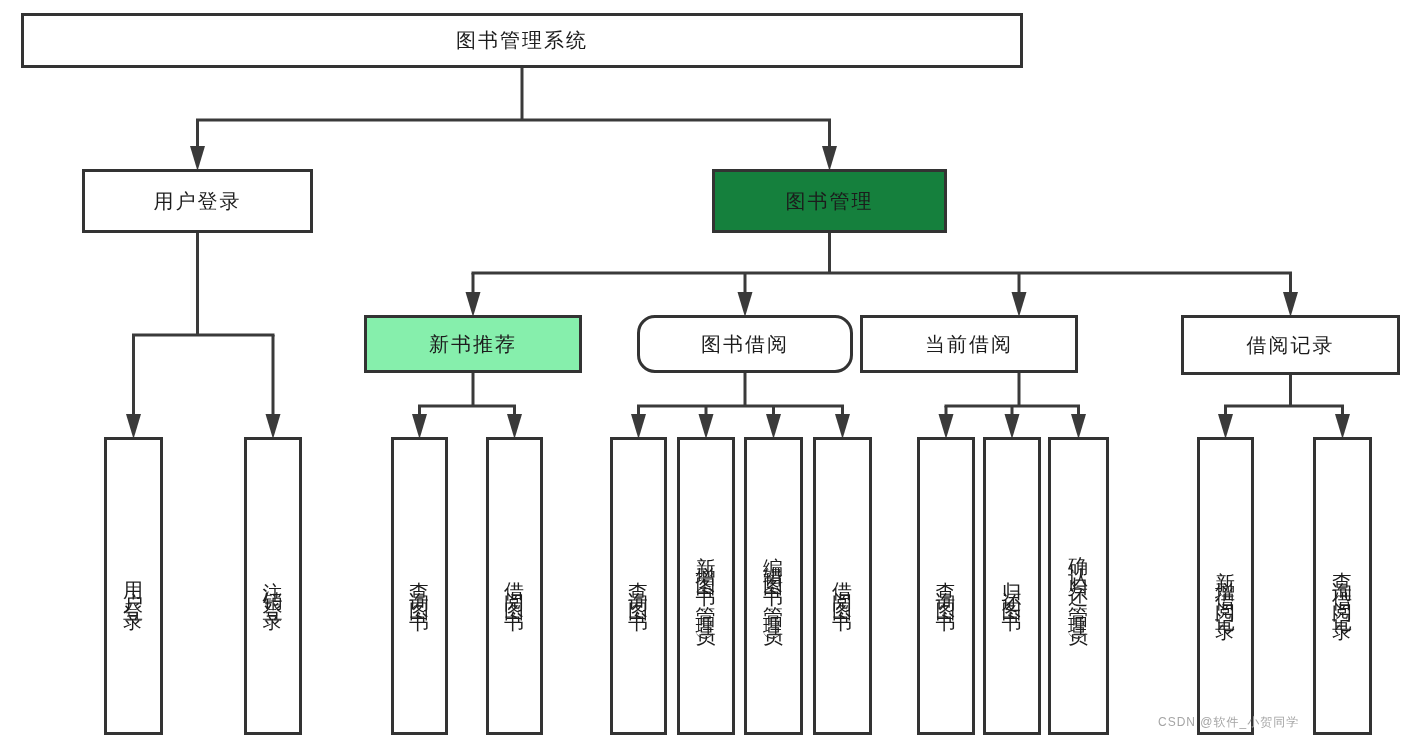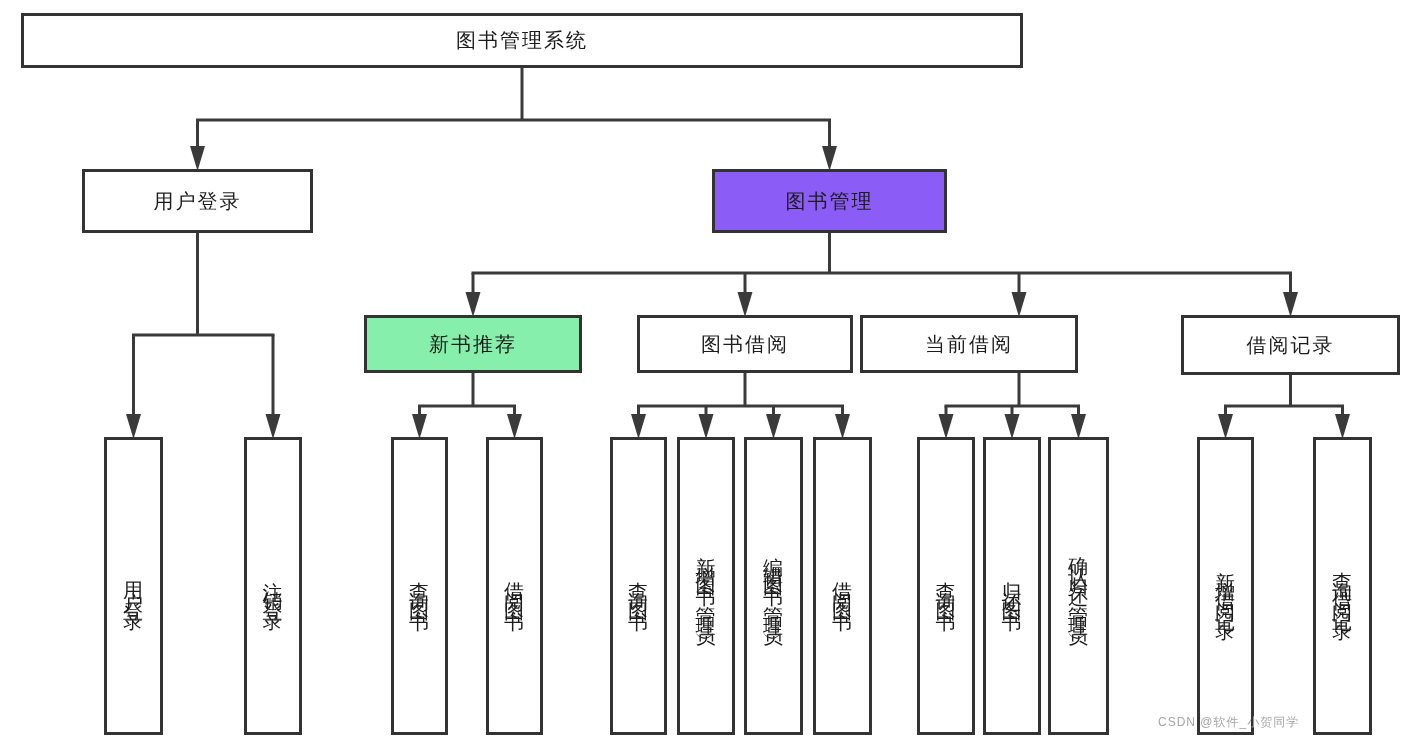--- a/index.html
+++ b/index.html
@@ -108,27 +108,27 @@
       <line x1="1342.5" y1="406" x2="1342.5" y2="417" stroke="#3a3a3a" stroke-width="3"></line>
       <polygon points="1342.5,439 1335,414 1350,414" fill="#3a3a3a"></polygon>
     </svg>
   <div id="nodes">
       <div class="node h" style="left: 21px; top: 13px; width: 1002px; height: 55px; border-color: rgb(51, 51, 51); background: rgb(255, 255, 255); color: rgb(28, 28, 28);">
         <span>图书管理系统</span>
       </div>
       <div class="node h" style="left: 82px; top: 169px; width: 231px; height: 64px; border-color: rgb(51, 51, 51); background: rgb(255, 255, 255); color: rgb(28, 28, 28);">
         <span>用户登录</span>
       </div>
-      <div class="node h" style="left: 712px; top: 169px; width: 235px; height: 64px; border-color: rgb(51, 51, 51); background: #8b5cf6; color: rgb(28, 28, 28);">
+      <div class="node h" style="left: 712px; top: 169px; width: 235px; height: 64px; border-color: rgb(51, 51, 51); background: #15803d; color: rgb(28, 28, 28);">
         <span>图书管理</span>
       </div>
       <div class="node h" style="left: 364px; top: 315px; width: 218px; height: 58px; border-color: rgb(51, 51, 51); background: #86efac; color: rgb(28, 28, 28);">
         <span>新书推荐</span>
       </div>
-      <div class="node h" style="left: 637px; top: 315px; width: 216px; height: 58px; border-color: rgb(51, 51, 51); background: rgb(255, 255, 255); color: rgb(28, 28, 28);">
+      <div class="node h" style="left: 637px; top: 315px; width: 216px; height: 58px; border-color: rgb(51, 51, 51); background: rgb(255, 255, 255); color: rgb(28, 28, 28); border-radius: 18px;">
         <span>图书借阅</span>
       </div>
       <div class="node h" style="left: 860px; top: 315px; width: 218px; height: 58px; border-color: rgb(51, 51, 51); background: rgb(255, 255, 255); color: rgb(28, 28, 28);">
         <span>当前借阅</span>
       </div>
       <div class="node h" style="left: 1181px; top: 315px; width: 219px; height: 60px; border-color: rgb(51, 51, 51); background: rgb(255, 255, 255); color: rgb(28, 28, 28);">
         <span>借阅记录</span>
       </div>
       <div class="node v" style="left: 104px; top: 437px; width: 59px; height: 298px; border-color: rgb(51, 51, 51); background: rgb(255, 255, 255); color: rgb(28, 28, 28);">
         <span>用户登录</span>

